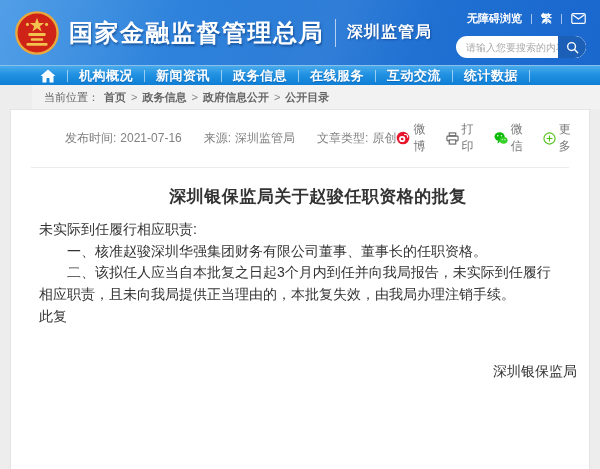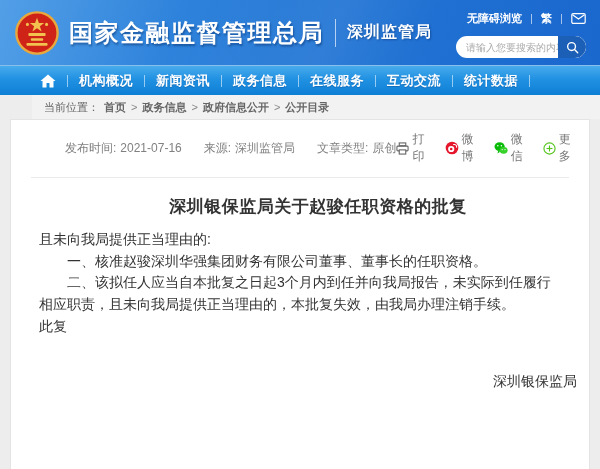--- a/index.html
+++ b/index.html
@@ -60,21 +60,21 @@
   }
   .search input::placeholder { color: #aaa; }
   .search button {
     width: 28px; height: 22px; border: 0; cursor: pointer;
     background: #1c5fb6; border-radius: 0 11px 11px 0;
     display: flex; align-items: center; justify-content: center; padding: 0;
   }
 
   
   .nav {
-    height: 30px;
+    height: 20px;
     background: linear-gradient(180deg, #48abec 0%, #2191e2 45%, #0f7fd6 100%);
     border-top: 1px solid rgba(255,255,255,.5);
     display: flex; align-items: center;
     padding-left: 40px;
   }
   .nav-home { display: inline-flex; align-items: center; cursor: pointer; }
   .nav-sep { width: 1px; height: 12px; background: rgba(255,255,255,.55); margin: 0 11px; }
   .nav-item {
     color: #fff; font-size: 13px; font-weight: bold; letter-spacing: .5px;
     text-decoration: none; cursor: pointer; white-space: nowrap;
@@ -217,38 +217,38 @@
           <span>深圳监管局</span>
         </span>
         <span class="meta-item">
           <span>文章类型:</span>
           <span>原创</span>
         </span>
       </div>
       <div class="meta-actions">
         <span class="action">
           <span style="display:inline-flex;">
-            <svg viewBox="0 0 14 14" width="13" height="13">
-              <rect x="3.5" y="1" width="7" height="3" fill="none" stroke="#666" stroke-width="1.2"></rect>
-              <rect x="1" y="4.5" width="12" height="5" rx="1" fill="none" stroke="#666" stroke-width="1.2"></rect>
-              <rect x="3.5" y="8.5" width="7" height="4.5" fill="#fff" stroke="#666" stroke-width="1.2"></rect>
-            </svg>
-          </span>
-          <span>打印</span>
-        </span>
-        <span class="action">
-          <span style="display:inline-flex;">
             <svg viewBox="0 0 14 14" width="14" height="14">
               <circle cx="7" cy="7" r="6.3" fill="#e6162d"></circle>
               <circle cx="6.2" cy="8" r="3.1" fill="#fff"></circle>
               <circle cx="6.2" cy="8" r="1.3" fill="#e6162d"></circle>
               <path d="M8.5 3.5 q3 -0.5 3.2 2.6" fill="none" stroke="#fff" stroke-width="1.1" stroke-linecap="round"></path>
             </svg>
           </span>
           <span>微博</span>
+        </span>
+        <span class="action">
+          <span style="display:inline-flex;">
+            <svg viewBox="0 0 14 14" width="13" height="13">
+              <rect x="3.5" y="1" width="7" height="3" fill="none" stroke="#666" stroke-width="1.2"></rect>
+              <rect x="1" y="4.5" width="12" height="5" rx="1" fill="none" stroke="#666" stroke-width="1.2"></rect>
+              <rect x="3.5" y="8.5" width="7" height="4.5" fill="#fff" stroke="#666" stroke-width="1.2"></rect>
+            </svg>
+          </span>
+          <span>打印</span>
         </span>
         <span class="action">
           <span style="display:inline-flex;">
             <svg viewBox="0 0 14 14" width="14" height="14">
               <ellipse cx="5.6" cy="5.6" rx="5.1" ry="4.3" fill="#09bb07"></ellipse>
               <circle cx="3.8" cy="4.8" r="0.75" fill="#fff"></circle>
               <circle cx="7.4" cy="4.8" r="0.75" fill="#fff"></circle>
               <ellipse cx="9.6" cy="9.3" rx="4" ry="3.4" fill="#35d128"></ellipse>
               <circle cx="8.2" cy="8.6" r="0.6" fill="#fff"></circle>
               <circle cx="11" cy="8.6" r="0.6" fill="#fff"></circle>
@@ -268,21 +268,21 @@
           <span>更多</span>
         </span>
       </div>
     </div>
 
     <div class="meta-divider"></div>
 
     <h1 class="doc-title" style="margin:17px 0 0;padding-left:36px;">深圳银保监局关于赵骏任职资格的批复</h1>
 
     <div class="doc-body">
-      <p>且未向我局提供正当理由的:</p>
+      <p>未实际到任履行相应职责:</p>
       <p class="indent">一、核准赵骏深圳华强集团财务有限公司董事、董事长的任职资格。</p>
       <p class="indent">二、该拟任人应当自本批复之日起3个月内到任并向我局报告，未实际到任履行相应职责，且未向我局提供正当理由的，本批复失效，由我局办理注销手续。</p>
       <p>此复</p>
     </div>
 
     <div class="signature-block">
       <div class="signature-name">深圳银保监局</div>
 
     </div>
 

